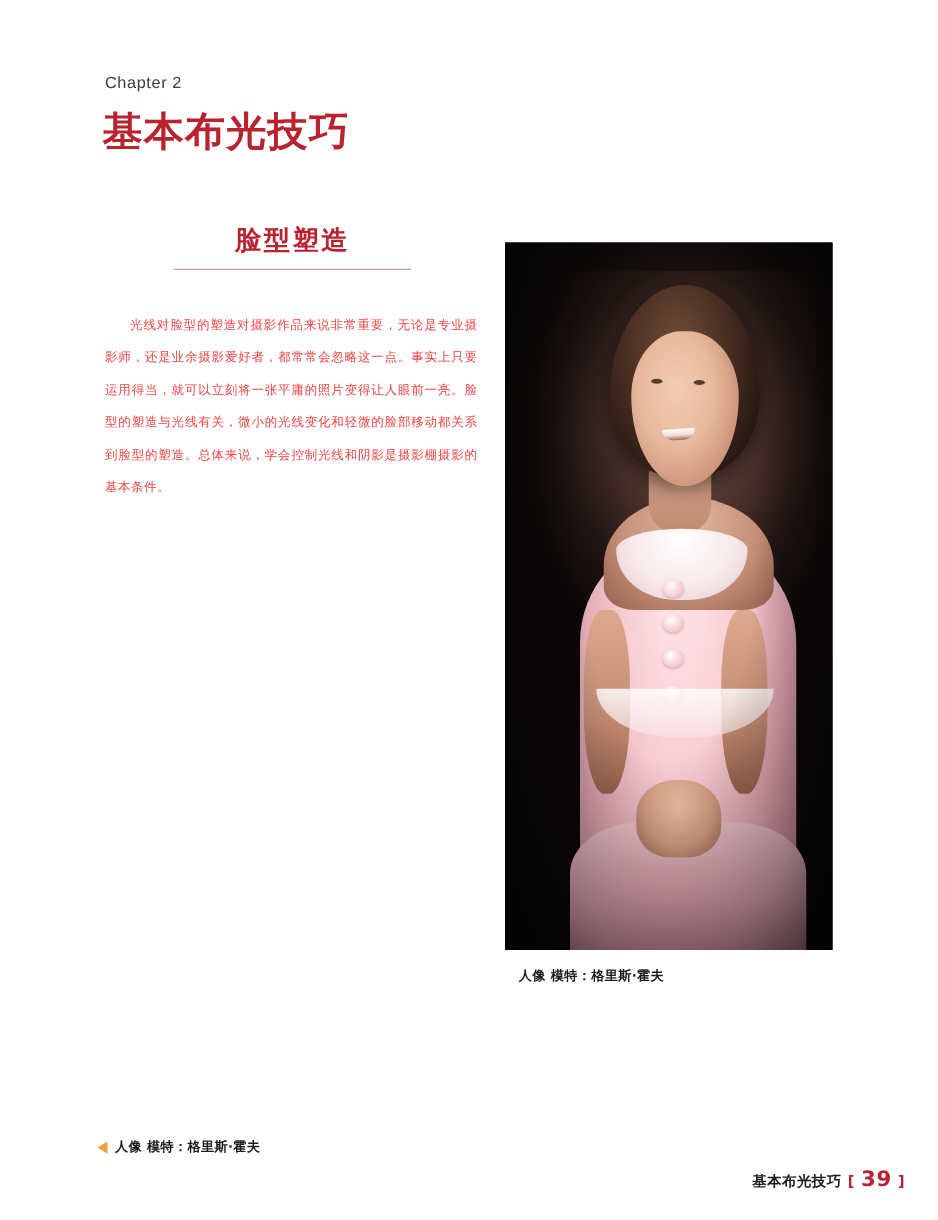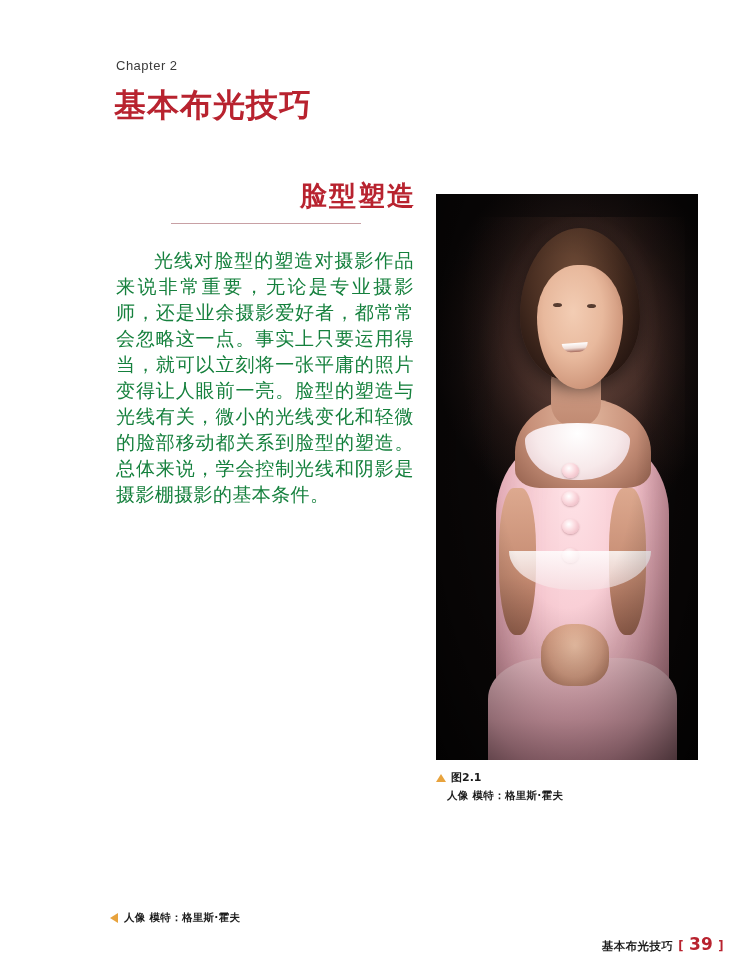--- a/index.html
+++ b/index.html
@@ -13,21 +13,20 @@
     position: relative;
     font-family: "DejaVu Sans", "Liberation Sans", sans-serif;
     color: #231f20;
     overflow: hidden;
   }
 
   .page {
     position: absolute;
     inset: 0;
     background: #ffffff;
-    margin-left: 32px;
   }
 
   
   .chapter-label {
     position: absolute;
     left: 84px;
     top: 58px;
     font-size: 13px;
     letter-spacing: 0.5px;
     color: #3b3b3b;
@@ -46,51 +45,50 @@
 
   
   .section-head {
     position: absolute;
     left: 84px;
     top: 178px;
     width: 300px;
     text-align: center;
   }
   .section-head .title {
-    font-size: 27px;
+    font-size: 21px;
     font-weight: bold;
     color: #b8232f;
     letter-spacing: 2px;
     font-family: Liberation Serif, serif;
     display: block;
-    text-align: right;
   }
   .section-head .rule {
     display: block;
     width: 190px;
     height: 1px;
     background: #c8a0a4;
     margin: 9px auto 0 auto;
   }
 
   
   .body-col {
     position: absolute;
     left: 84px;
     top: 248px;
     width: 298px;
   }
   .body-col p {
     margin: 0 0 18px 0;
-    font-size: 19px;
+    font-size: 10px;
     line-height: 26px;
     text-align: justify;
     text-justify: inter-ideograph;
     letter-spacing: 0.4px;
-    color: #15803d;
+    color: #ef4444;
     font-family: Liberation Serif, serif;
     text-indent: 2em;
   }
 
   
   .photo-wrap {
     position: absolute;
     left: 404px;
     top: 194px;
     width: 262px;
@@ -365,24 +363,20 @@
       <div class="ph-rose r2"></div>
       <div class="ph-rose r3"></div>
       <div class="ph-rose r4"></div>
       <div class="ph-lace"></div>
       <div class="ph-hands"></div>
       <div class="ph-vig"></div>
     </div>
   </div>
 
   <div class="caption">
-    <div class="line1">
-      <span class="tri"></span>
-      <span>图2.1</span>
-    </div>
     <div class="line2">人像 模特：格里斯·霍夫</div>
   </div>
 
   <div class="footer-left">
     <span class="tri-l"></span>
     <span>人像 模特：格里斯·霍夫</span>
   </div>
 
   <div class="footer-right">
     <span>基本布光技巧</span>

